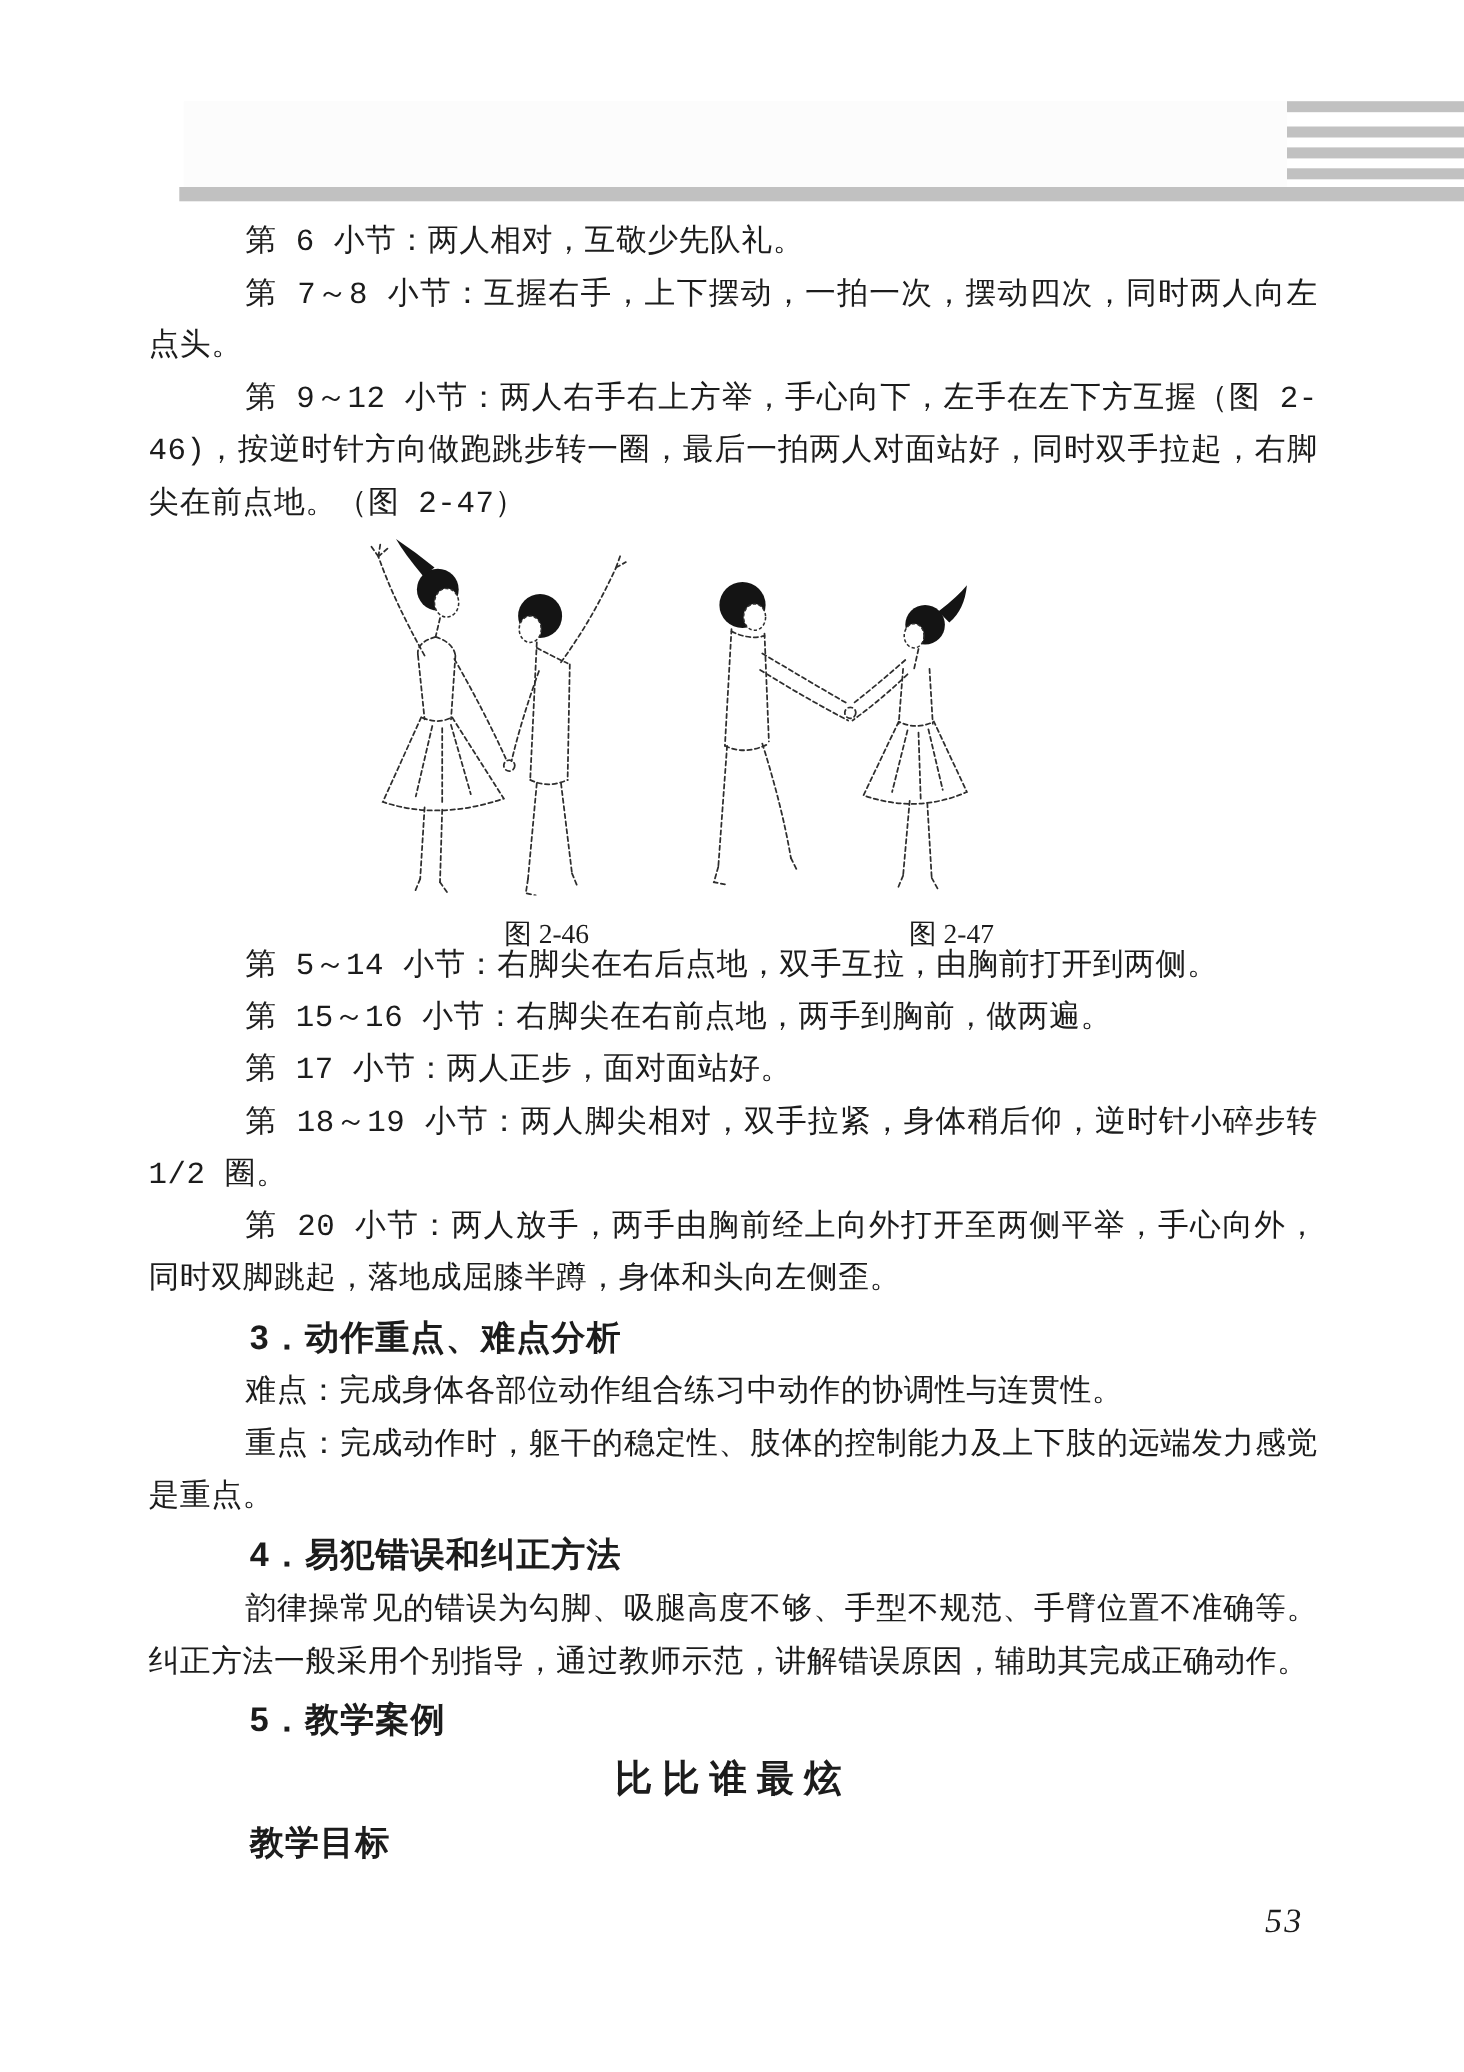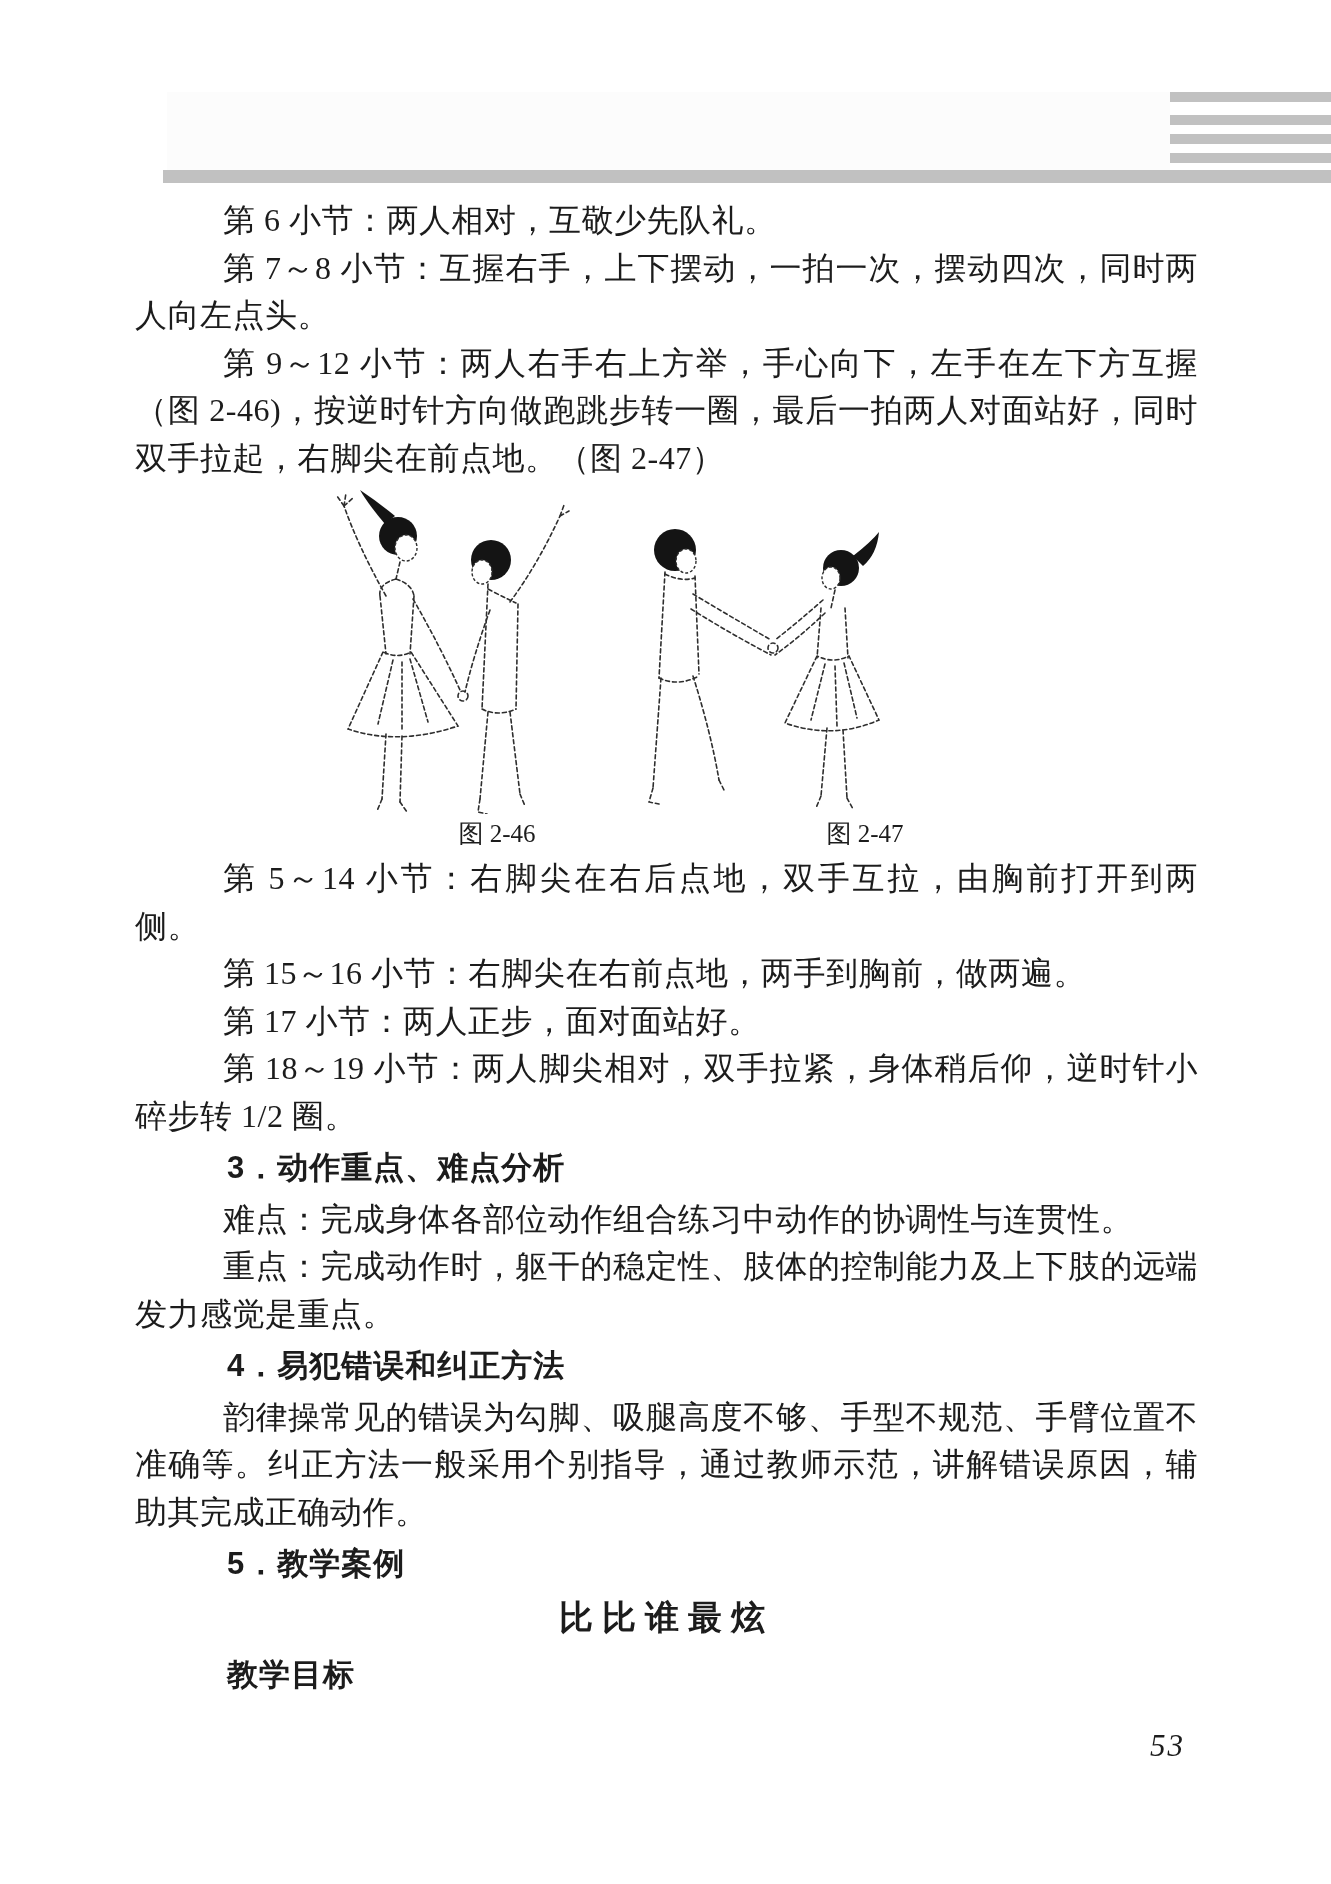--- a/index.html
+++ b/index.html
@@ -9,40 +9,40 @@
     overflow:hidden;
   }
   
   .header-band{position:absolute;left:167px;top:92px;width:1003px;height:78px;background:#fcfcfc;}
   .stripe{position:absolute;left:1170px;width:161px;height:10px;background:#c1c1c1;}
   .s1{top:92px}.s2{top:115px}.s3{top:134px}.s4{top:153px}
   .header-bar{position:absolute;left:163px;top:170px;width:1168px;height:13px;background:#c1c1c1;}
 
   .content{position:absolute;left:135px;top:197px;width:1063px;}
   p.body{
-    margin:0;font-size:32px;line-height:47.5px;text-indent:88px;
-    text-align:justify;letter-spacing:0.5px;
+    margin:0;font-size:28px;line-height:47.5px;text-indent:88px;
+    text-align:justify;letter-spacing:0.5px;font-family:Liberation Mono, monospace;
   }
   .heading{
     margin:4px;font-size:31px;line-height:47.5px;text-indent:88px;font-weight:bold;
     font-family:"Liberation Sans","DejaVu Sans",sans-serif;letter-spacing:1px;
   }
   .case-title{
     margin:6px 0 10px 0;font-size:34px;line-height:47.5px;text-align:center;
     font-weight:bold;letter-spacing:9px;text-indent:0;
     font-family:"Liberation Serif","DejaVu Serif",serif;
   }
   .kai{font-size:31.5px;letter-spacing:1.5px;}
 
   
   .figure-block{position:relative;width:1063px;height:373px;}
   .fig-draw{position:absolute;}
   .fig46{left:163px;top:2px;}
   .fig47{left:488px;top:26px;}
-  .cap-row{position:absolute;left:0;top:330px;width:1063px;height:43px;font-family:Liberation Serif, serif;}
+  .cap-row{position:absolute;left:0;top:346px;width:1063px;height:43px;font-family:Liberation Serif, serif;}
   .cap{
     position:absolute;transform:translateX(-50%);font-size:25px;line-height:43px;
     white-space:nowrap;
   }
   .cap1{left:362px;} .cap2{left:730px;}
   svg .ln{fill:none;stroke:#2e2e2e;stroke-width:1.6;stroke-linecap:round;stroke-dasharray:4 3;}
   svg .hair{fill:#141414;stroke:none;}
   svg .face{fill:#ffffff;stroke:#2e2e2e;stroke-width:1.4;stroke-dasharray:3 2;}
 
   .page-number{
@@ -125,20 +125,21 @@
     <div class="cap-row">
       <span class="cap cap1">图 2-46</span>
       <span class="cap cap2">图 2-47</span>
     </div>
   </div>
 
   <p class="body">第 5～14 小节：右脚尖在右后点地，双手互拉，由胸前打开到两侧。</p>
   <p class="body">第 15～16 小节：右脚尖在右前点地，两手到胸前，做两遍。</p>
   <p class="body">第 17 小节：两人正步，面对面站好。</p>
   <p class="body">第 18～19 小节：两人脚尖相对，双手拉紧，身体稍后仰，逆时针小碎步转 1/2 圈。</p>
+  <p class="body">第 20 小节：两人放手，两手由胸前经上向外打开至两侧平举，手心向外，同时双脚跳起，落地成屈膝半蹲，身体和头向左侧歪。</p>
 
   <p class="heading">3．动作重点、难点分析</p>
   <p class="body">难点：完成身体各部位动作组合练习中动作的协调性与连贯性。</p>
   <p class="body">重点：完成动作时，躯干的稳定性、肢体的控制能力及上下肢的远端发力感觉是重点。</p>
 
   <p class="heading">4．易犯错误和纠正方法</p>
   <p class="body">韵律操常见的错误为勾脚、吸腿高度不够、手型不规范、手臂位置不准确等。纠正方法一般采用个别指导，通过教师示范，讲解错误原因，辅助其完成正确动作。</p>
 
   <p class="heading">5．教学案例</p>
   <p class="case-title">比比谁最炫</p>

